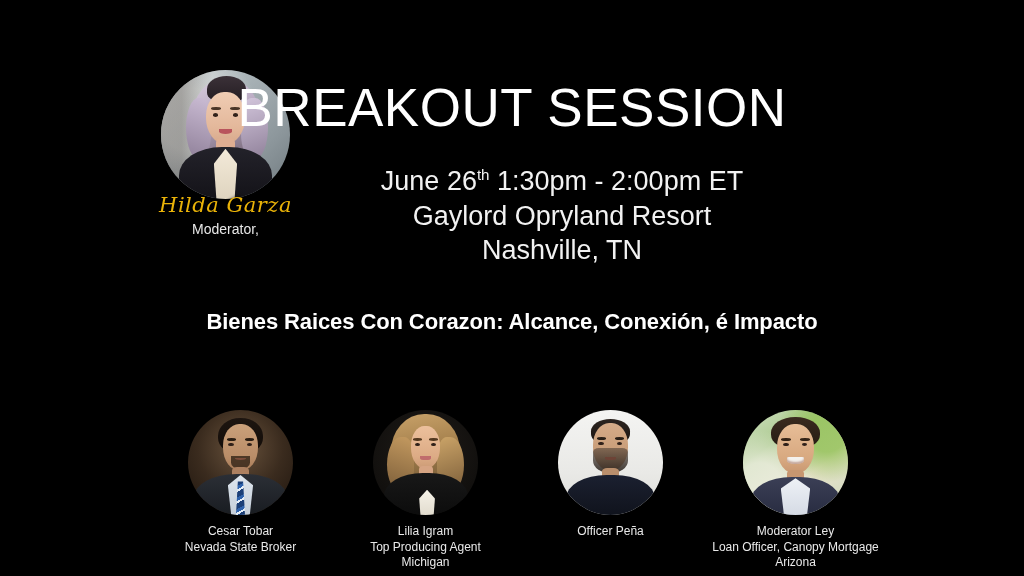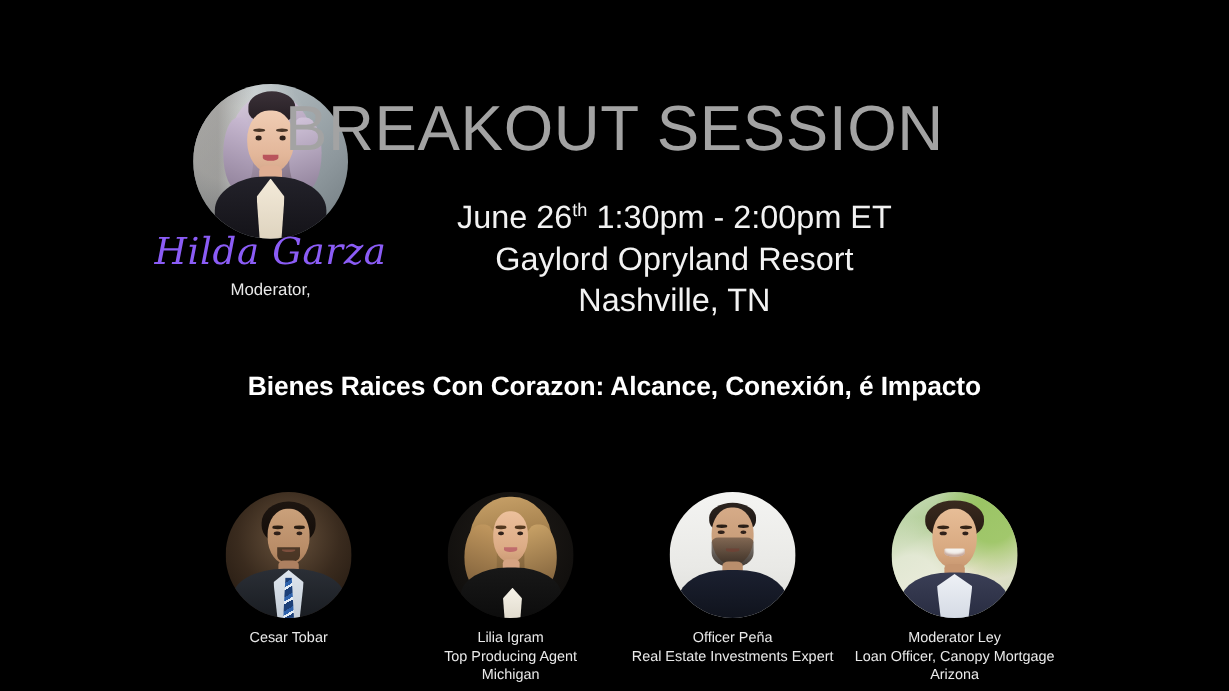--- a/index.html
+++ b/index.html
@@ -31,21 +31,21 @@
     font-weight: 700;
     letter-spacing: -0.5px;
     line-height: 1.05;
   }
   .breakout {
     position: absolute;
     left: 0;
     top: 80px;
     width: 1024px;
     text-align: center;
-    color: #a3a3a3;
+    color: #ffffff;
     font-size: 53px;
     font-weight: 300;
     letter-spacing: 0.5px;
     line-height: 1.05;
   }
 
   
   .event-details {
     position: absolute;
     left: 312px;
@@ -90,24 +90,24 @@
   .moderator-photo {
     width: 129px;
     height: 129px;
     margin: 0 auto;
     border-radius: 50%;
     overflow: hidden;
     position: relative;
   }
   .moderator-signature {
     margin-top: -6px;
-    color: #8b5cf6;
+    color: #eab308;
     font-family: "DejaVu Serif", serif;
     font-style: italic;
-    font-size: 31px;
+    font-size: 21px;
     font-weight: 400;
     letter-spacing: 0.5px;
     line-height: 1.15;
     position: relative;
     z-index: 3;
     text-shadow: 0 0 3px rgba(0,0,0,0.85);
   }
   .moderator-role {
     margin-top: 4px;
     color: #e8e8e8;
@@ -229,20 +229,21 @@
           <div class="p-beard" style="left:41%;top:44%;width:18%;height:12%;background:rgba(35,24,14,0.72);"></div>
           <div class="p-mouth" style="left:45%;top:45.5%;width:10%;height:2.6%;background:#7d4e3c;"></div>
           <div class="p-neck" style="left:42%;top:54%;width:16%;height:12%;background:#ad8060;"></div>
           <div class="p-body" style="left:6%;top:61%;width:88%;height:48%;background:linear-gradient(180deg,#2b2f36,#15181d);"></div>
           <div class="p-shirt" style="left:38%;top:62%;width:24%;height:40%;background:linear-gradient(180deg,#dfe6ee,#c3cdd8);clip-path:polygon(50% 0,100% 24%,86% 100%,14% 100%,0 24%);"></div>
           <div class="p-tie" style="left:45.5%;top:68%;width:9%;height:36%;background:repeating-linear-gradient(150deg,#1c3f77 0 5px,#2f62ab 5px 8px,#e4edf7 8px 10px);clip-path:polygon(22% 0,78% 0,100% 100%,0 100%);"></div>
         </div>
       </div>
       <div class="speaker-caption">
         <span class="line name">Cesar Tobar</span>
+        <span class="line">Nevada State Broker</span>
       </div>
     </div>
 
     <div class="speaker">
       <div class="speaker-photo">
         <div class="portrait">
           <div class="p-bg" style="background:radial-gradient(circle at 50% 40%, #1a1714 0 30%, #0b0a09 100%);"></div>
           <div class="p-hair" style="left:17%;top:4%;width:66%;height:74%;border-radius:48% 48% 42% 42%;background:linear-gradient(170deg,#c9a269 0%,#a37f4c 45%,#6b5132 100%);"></div>
           <div class="p-hair" style="left:13%;top:26%;width:26%;height:52%;border-radius:55% 40% 45% 55%;background:linear-gradient(200deg,#c49a60,#7a5c38);"></div>
           <div class="p-hair" style="left:61%;top:26%;width:26%;height:52%;border-radius:40% 55% 55% 45%;background:linear-gradient(160deg,#cba468,#7a5c38);"></div>
@@ -275,21 +276,20 @@
           <div class="p-eye" style="left:38.5%;top:30%;width:5%;height:3.2%;"></div>
           <div class="p-eye" style="left:56%;top:30%;width:5%;height:3.2%;"></div>
           <div class="p-beard" style="left:33%;top:36%;width:34%;height:24%;border-radius:18% 18% 55% 55%;background:linear-gradient(180deg,rgba(70,58,50,0.55),rgba(46,38,32,0.92));"></div>
           <div class="p-mouth" style="left:45%;top:45%;width:10%;height:2.4%;background:#6d4336;"></div>
           <div class="p-neck" style="left:42%;top:55%;width:16%;height:11%;background:#b98e6c;"></div>
           <div class="p-body" style="left:8%;top:62%;width:84%;height:48%;background:linear-gradient(180deg,#1b2030,#0d1018);"></div>
         </div>
       </div>
       <div class="speaker-caption">
         <span class="line name">Officer Peña</span>
-        <span class="line">Real Estate Investments Expert</span>
       </div>
     </div>
 
     <div class="speaker">
       <div class="speaker-photo">
         <div class="portrait">
           <div class="p-bg" style="background:linear-gradient(145deg,#cfe0c2 0%,#aecb92 30%,#e9e3cd 62%,#cbd9bc 100%);"></div>
           <div class="p-bg" style="background:radial-gradient(circle at 80% 22%, rgba(150,195,92,0.85) 0 16%, rgba(0,0,0,0) 42%),radial-gradient(circle at 16% 70%, rgba(236,238,224,0.8) 0 18%, rgba(0,0,0,0) 46%);"></div>
           <div class="p-hair" style="left:27%;top:7%;width:46%;height:30%;background:linear-gradient(180deg,#3a2a1f,#241a12);"></div>
           <div class="p-face" style="left:32%;top:13%;width:36%;height:48%;background:linear-gradient(180deg,#e7bd97 0%,#d7a87f 72%,#c79670 100%);"></div>

